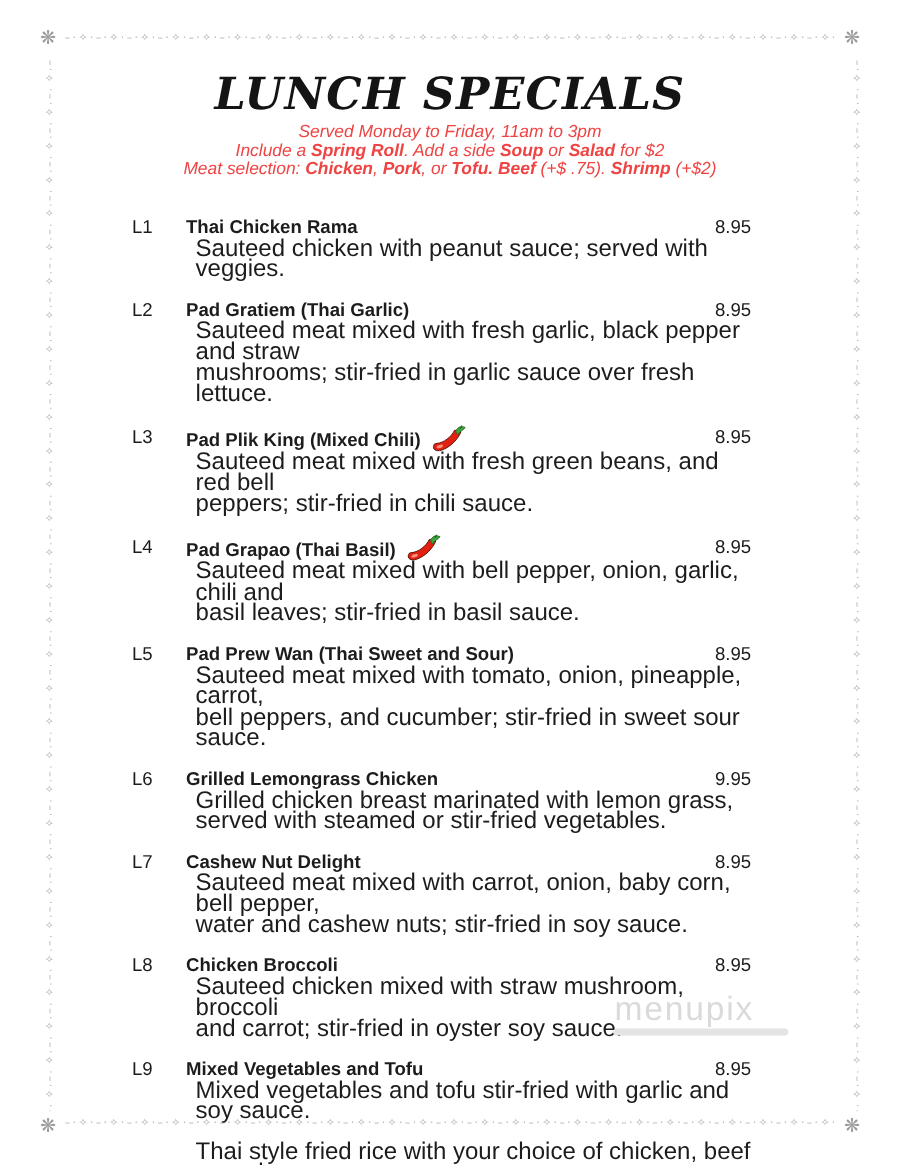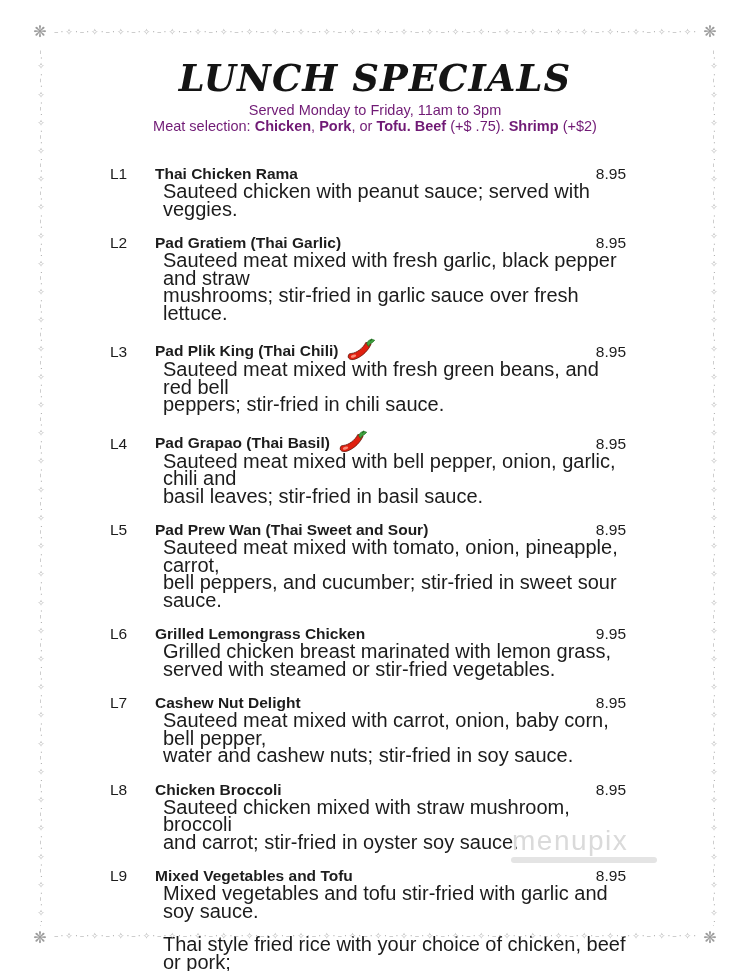--- a/index.html
+++ b/index.html
@@ -49,30 +49,31 @@
     margin: 0 0 5px 0;
     font-family: "DejaVu Serif", serif;
     font-style: italic;
     font-weight: bold;
     font-size: 37px;
     line-height: 40px;
     letter-spacing: 1px;
     color: #141414;
   }
   .sub {
+    font-style: italic;
     font-size: 14.5px;
     line-height: 15.5px;
-    color: #701a75;
+    color: #ef4444;
   }
   .sub b { font-weight: bold; }
 
   
   .items { margin: 31px 0 0 110px; width: 516px; }
   .item { margin-bottom: 16px; }
-  .item .row { display: flex; align-items: flex-end; line-height: 18px; font-size: 15.5px; }
+  .item .row { display: flex; align-items: center; line-height: 18px; font-size: 15.5px; }
   .item .code { flex: 0 0 45px; }
   .item .name { font-weight: bold; }
   .item .chili-icon { display: inline-block; margin-left: 8px; vertical-align: -5px; }
   .item .price { margin-left: auto; padding-left: 10px; }
   .item .desc {
     margin-left: 53px;
     font-size: 20px;
     line-height: 17.5px;
     white-space: pre-line;
   }
@@ -104,20 +105,21 @@
   <div class="border-line b-left" style="color: rgb(178, 178, 178);">–·✧·–·✧·–·✧·–·✧·–·✧·–·✧·–·✧·–·✧·–·✧·–·✧·–·✧·–·✧·–·✧·–·✧·–·✧·–·✧·–·✧·–·✧·–·✧·–·✧·–·✧·–·✧·–·✧·–·✧·–·✧·–·✧·–·✧·–·✧·–·✧·–·✧·–·✧·–·✧·–·✧·–·✧·–·✧·–·✧·–·✧·–·✧·–·✧·–·✧·–·✧·–·✧·–·✧·–·✧·–·✧·–·✧·–·✧·–·✧·–·✧·–·✧·–·✧·–·✧·–·✧·–·✧·–·✧·–·✧·–·✧·–·✧·–·✧·–·✧·–·✧·–·✧·–·✧·–·✧·–·✧·–·✧·–·✧·–·✧·–·✧·–·✧·–·✧·–·✧·–·✧·–·✧·–·✧·–·✧·–·✧·–·✧·–·✧·–·✧·–·✧·–·✧·–·✧·–·✧·–·✧·–·✧·–·✧·–·✧·–·✧·–·✧·</div>
   <div class="border-line b-right" style="color: rgb(178, 178, 178);">–·✧·–·✧·–·✧·–·✧·–·✧·–·✧·–·✧·–·✧·–·✧·–·✧·–·✧·–·✧·–·✧·–·✧·–·✧·–·✧·–·✧·–·✧·–·✧·–·✧·–·✧·–·✧·–·✧·–·✧·–·✧·–·✧·–·✧·–·✧·–·✧·–·✧·–·✧·–·✧·–·✧·–·✧·–·✧·–·✧·–·✧·–·✧·–·✧·–·✧·–·✧·–·✧·–·✧·–·✧·–·✧·–·✧·–·✧·–·✧·–·✧·–·✧·–·✧·–·✧·–·✧·–·✧·–·✧·–·✧·–·✧·–·✧·–·✧·–·✧·–·✧·–·✧·–·✧·–·✧·–·✧·–·✧·–·✧·–·✧·–·✧·–·✧·–·✧·–·✧·–·✧·–·✧·–·✧·–·✧·–·✧·–·✧·–·✧·–·✧·–·✧·–·✧·–·✧·–·✧·–·✧·–·✧·–·✧·–·✧·–·✧·–·✧·</div>
   <div class="corner c-tl">❋</div>
   <div class="corner c-tr">❋</div>
   <div class="corner c-bl">❋</div>
   <div class="corner c-br">❋</div>
 
   <div class="header">
     <h1 class="title">LUNCH SPECIALS</h1>
     <div class="sub">Served Monday to Friday, 11am to 3pm</div>
+    <div class="sub" id="sub2"><span>Include a </span><b>Spring Roll</b><span>. Add a side </span><b>Soup</b><span> or </span><b>Salad</b><span> for $2</span></div>
     <div class="sub" id="sub3"><span>Meat selection: </span><b>Chicken</b><span>, </span><b>Pork</b><span>, or </span><b>Tofu. Beef</b><span> (+$ .75). </span><b>Shrimp</b><span> (+$2)</span></div>
   </div>
 
   <div class="items" id="items">
       <div class="item">
     <div class="row">
       <span class="code">L1</span>
       <span class="namewrap"><span class="name">Thai Chicken Rama</span></span>
       <span class="price">8.95</span>
     </div>
@@ -128,21 +130,21 @@
       <span class="code">L2</span>
       <span class="namewrap"><span class="name">Pad Gratiem (Thai Garlic)</span></span>
       <span class="price">8.95</span>
     </div>
     <div class="desc">Sauteed meat mixed with fresh garlic, black pepper and straw
 mushrooms; stir-fried in garlic sauce over fresh lettuce.</div>
   </div>
       <div class="item">
     <div class="row">
       <span class="code">L3</span>
-      <span class="namewrap"><span class="name">Pad Plik King (Thai Chili)</span><svg class="chili-icon" width="30" height="23" viewBox="0 0 34 26">
+      <span class="namewrap"><span class="name">Pad Plik King (Mixed Chili)</span><svg class="chili-icon" width="30" height="23" viewBox="0 0 34 26">
         <path d="M3 19 C1 23 5 25.5 10 24 C19 21 26 13 28.5 6.5 L22.5 5 C19.5 11.5 12 17 6 17.5 C4 17.7 3.3 18 3 19 Z" fill="#e02010" stroke="#5f1005" stroke-width="0.9"></path>
         <ellipse cx="8.5" cy="20.5" rx="3.2" ry="1.5" fill="#ff9d8a" opacity="0.85" transform="rotate(-18 8.5 20.5)"></ellipse>
         <path d="M23.5 6.5 C24.5 2.5 28.5 0.5 32.5 2.5 C30.5 5.5 27.5 5.5 25.5 9.5 Z" fill="#3fa33f" stroke="#1d6b1d" stroke-width="0.8"></path>
         <path d="M27.5 3.5 L29.5 0.8" stroke="#1d6b1d" stroke-width="1.2" fill="none"></path>
       </svg></span>
       <span class="price">8.95</span>
     </div>
     <div class="desc">Sauteed meat mixed with fresh green beans, and red bell
 peppers; stir-fried in chili sauce.</div>
   </div>

